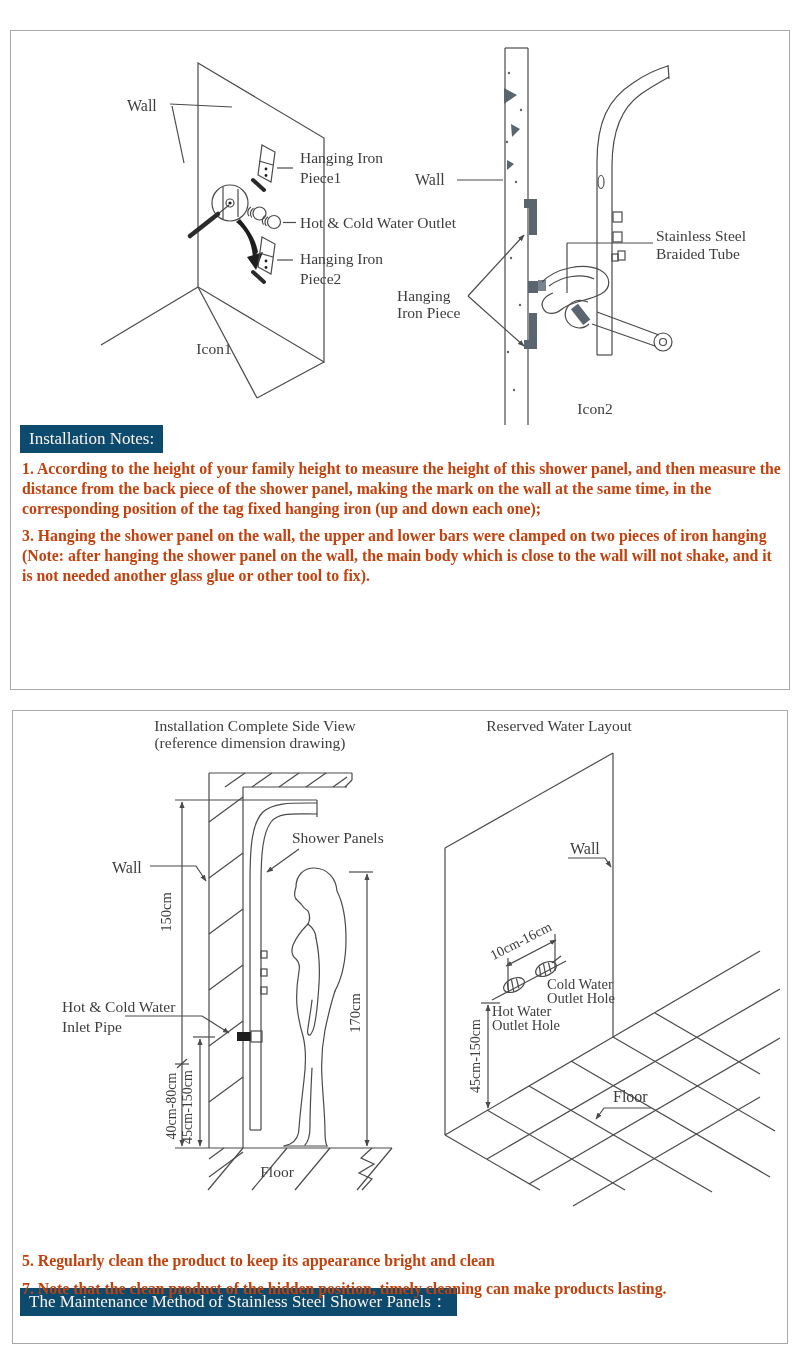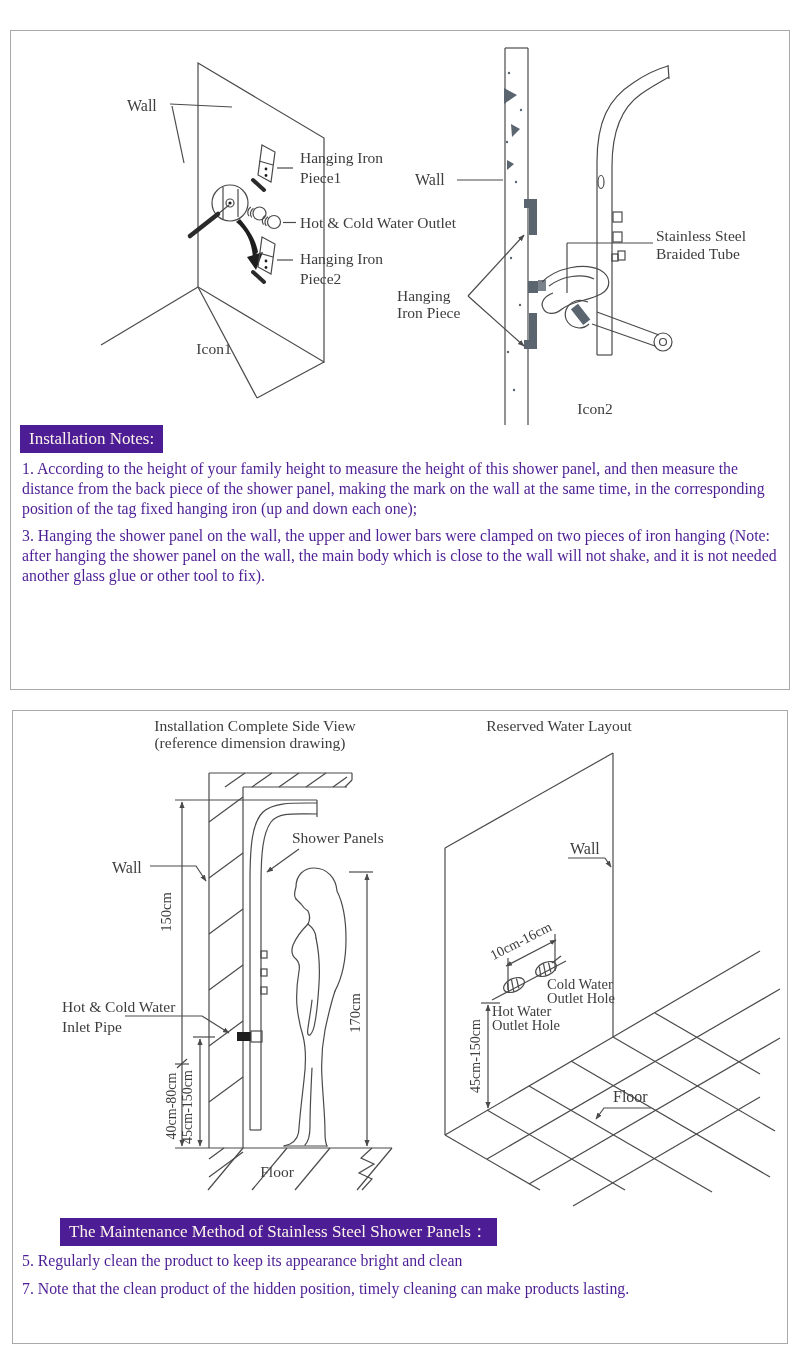--- a/index.html
+++ b/index.html
@@ -12,23 +12,23 @@
   .ln{fill:none;stroke:#4a4a4a;stroke-width:1.2px;}
   .thk{fill:none;stroke:#2a2a2a;stroke-width:4.5px;stroke-linecap:round;}
   .dk{fill:#1e1e1e;stroke:none;}
   .iron{fill:#5a6570;stroke:none;}
   .iron2{fill:#7a838c;stroke:none;}
   svg text{fill:#3d3d3d;font-family:"Liberation Serif",serif;font-size:15.5px;stroke:none;}
   svg text.t14{font-size:14px;}
   svg text.t145{font-size:14.5px;}
   svg text.t16{font-size:16px;}
   .mid{text-anchor:middle;}
-  .hdr{position:absolute;background:#4c1d95;color:#fcf3ea;font-size:17px;
+  .hdr{position:absolute;background:#0c4a6e;color:#fcf3ea;font-size:17px;
        line-height:20px;padding:4px 9px;white-space:nowrap;text-align:center;}
-  .notes{position:absolute;width:762px;color:#4c1d95;}
+  .notes{position:absolute;width:762px;color:#c2410c;font-weight:bold;}
   .notes p{margin:0 0 7px 0;font-size:15.8px;line-height:20px;}
   #maint p{margin:0 0 8px 0;}
 </style>
 </head>
 <body>
 
 <div class="box" id="box1"></div>
 <div class="box" id="box2"></div>
 
 <svg class="art" viewBox="0 0 800 1358" width="800" height="1358">
@@ -304,18 +304,18 @@
   </g>
 </svg>
 
 <div class="hdr" style="left:20px;top:425px;">Installation Notes:</div>
 
 <div class="notes" style="left:22px;top:459px;">
   <p>1. According to the height of your family height to measure the height of this shower panel, and then measure the distance from the back piece of the shower panel, making the mark on the wall at the same time, in the corresponding position of the tag fixed hanging iron (up and down each one);</p>
   <p>3. Hanging the shower panel on the wall, the upper and lower bars were clamped on two pieces of iron hanging (Note: after hanging the shower panel on the wall, the main body which is close to the wall will not shake, and it is not needed another glass glue or other tool to fix).</p>
 </div>
 
-<div class="hdr" style="left:20px;top:1218px;margin-left:40px;">The Maintenance Method of Stainless Steel Shower Panels：</div>
+<div class="hdr" style="left:20px;top:1288px;">The Maintenance Method of Stainless Steel Shower Panels：</div>
 
 <div class="notes" id="maint" style="left:22px;top:1251px;">
   <p>5. Regularly clean the product to keep its appearance bright and clean</p>
   <p>7. Note that the clean product of the hidden position, timely cleaning can make products lasting.</p>
 </div>
 
 </body></html>

